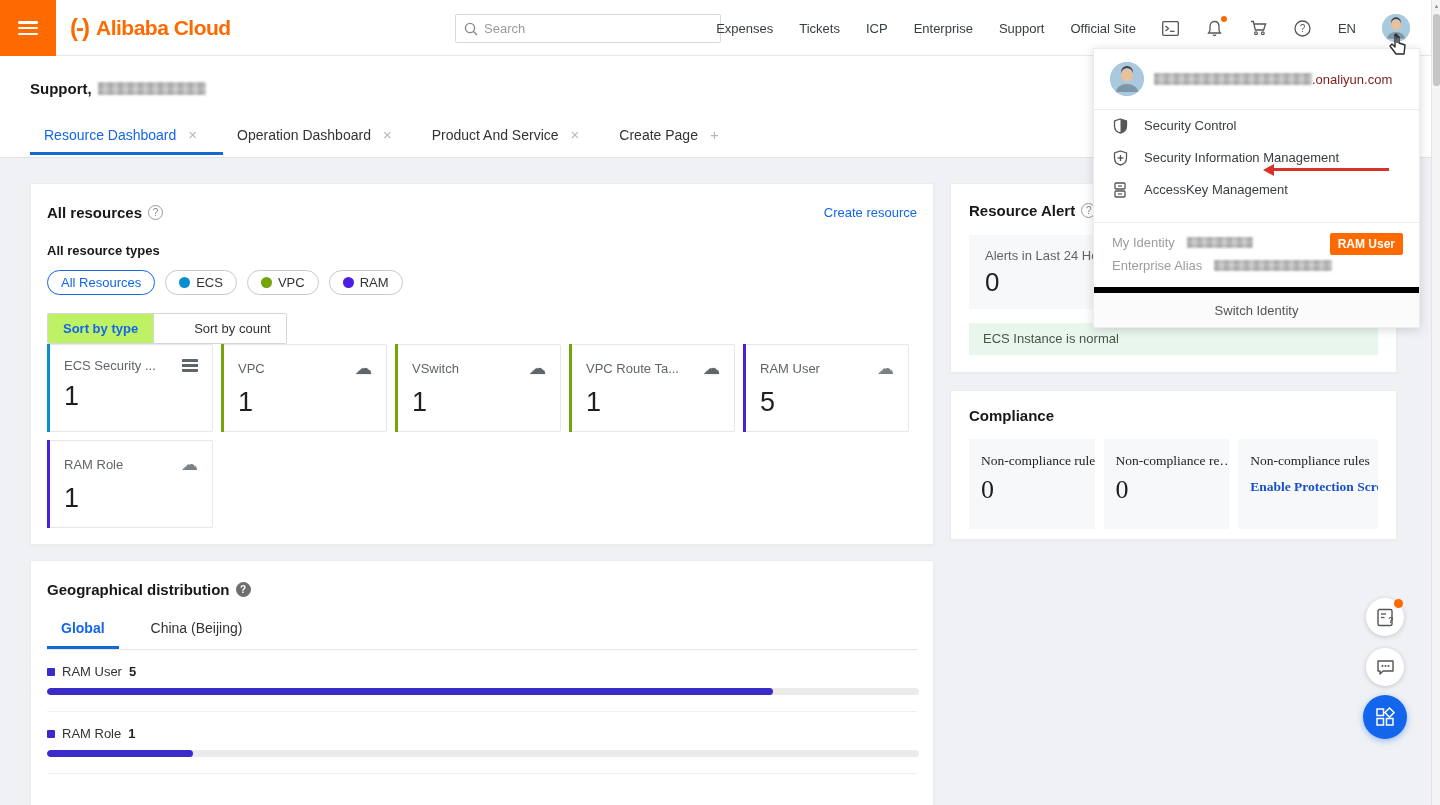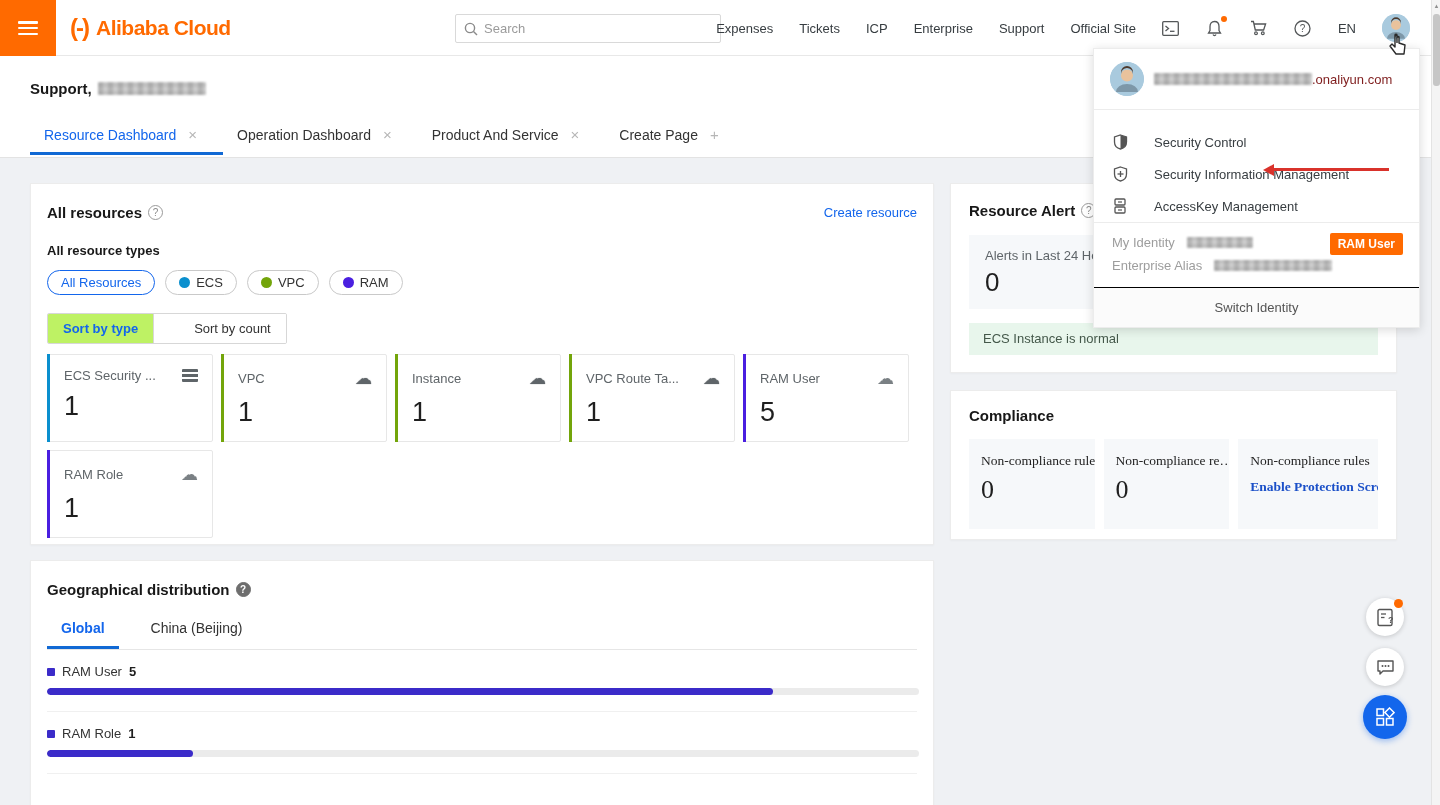--- a/index.html
+++ b/index.html
@@ -59,21 +59,21 @@
   .filter-label { margin-top:22px; font-size:13px; font-weight:bold; color:#181818; }
   .pills { margin-top:12px; display:flex; gap:10px; }
   .pill { display:flex; align-items:center; gap:6px; height:25px; padding:0 13px; border:1px solid #c9c9c9; border-radius:13px; background:#fff; font-size:13px; color:#333; cursor:pointer; }
   .pill.active { border-color:#1366ec; color:#1366ec; }
   .pill-dot { display:none; width:11px; height:11px; border-radius:50%; }
   .pill-dot.has-bg { display:inline-block; }
   .sort-group { margin-top:18px; display:inline-flex; border:1px solid #d7d7d7; border-radius:2px; overflow:hidden; }
   .sort-btn { padding:7px 15px; font-size:13px; color:#333; background:#fff; cursor:pointer; }
   .sort-btn.active { background:#bef264; color:#1366ec; font-weight:bold; }
   .sort-btn + .sort-btn { border-left:1px solid #d7d7d7;padding-left:40px; }
-  .res-grid { margin-top:10px; display:flex; flex-wrap:wrap; gap:8px; }
+  .res-grid { display:flex; flex-wrap:wrap; gap:8px; }
   .res-card { position:relative; width:166px; height:88px; border:1px solid #e7e7e7; border-radius:2px; background:#fff; padding:13px 14px 0 16px; cursor:pointer; }
   .res-accent { position:absolute; left:-1px; top:-1px; bottom:-1px; width:3px; }
   .res-top { display:flex; justify-content:space-between; align-items:center; }
   .res-label { font-size:13px; color:#5f6569; white-space:nowrap; overflow:hidden; }
   .res-icon { color:#666; }
   .res-icon.server-icon { width:16px; height:13px; background:linear-gradient(#5f6569 0 3px,transparent 3px 5px,#5f6569 5px 8px,transparent 8px 10px,#5f6569 10px 13px); border-radius:1px; }
   .res-icon.cloud-filled-icon::before { content:"☁"; font-size:17px; color:#5f6569; text-shadow:0 0 1px #5f6569; }
   .res-icon.cloud-outline-icon::before { content:"☁"; font-size:17px; color:#7a8084; }
   .res-value { margin-top:8px; font-size:27px; color:#1f1f1f; font-weight:500; }
 
@@ -106,31 +106,31 @@
   .geo-count { font-weight:bold; color:#1f1f1f; }
   .geo-track { margin-top:9px; width:872px; height:7px; background:#ebebeb; border-radius:4px; overflow:hidden; }
   .geo-fill { height:100%; border-radius:4px; }
 
   
   .dropdown { position:absolute; top:48px; right:20px; width:327px; background:#fff; border:1px solid #ececec; box-shadow:0 2px 10px rgba(0,0,0,0.15); z-index:60; }
   .dd-user { display:flex; align-items:center; gap:10px; padding:13px 16px; border-bottom:1px solid #ececec; }
   .dd-avatar { width:34px; height:34px; border-radius:50%; overflow:hidden; background:#a9cade; flex:0 0 auto; }
   .dd-email { display:flex; align-items:center; font-size:13px; color:#7f1d1d; }
   .dd-menu { padding:8px 0; border-bottom:1px solid #ececec; position:relative; }
-  .dd-item { display:flex; align-items:flex-end; gap:26px; height:32px; padding:0 18px; font-size:13px; color:#373d41; cursor:pointer; }
+  .dd-item { display:flex; align-items:flex-start; gap:16px; height:32px; padding:0 18px; font-size:13px; color:#373d41; cursor:pointer; }
   .dd-ico { width:16px; height:16px; display:flex; align-items:center; justify-content:center; color:#555; flex:0 0 auto; }
   .checkin-btn { margin-left:10px; border:1px solid #ff6a00; color:#ff6a00; background:#fff; font-size:13px; padding:4px 13px; border-radius:2px; cursor:pointer; font-family:"Liberation Sans",sans-serif; }
   .red-arrow { position:absolute; left:179px; top:58px; width:116px; height:2.5px; background:#d9322b; }
   .red-arrow::before { content:""; position:absolute; left:-10px; top:-4.5px; border-top:6px solid transparent; border-bottom:6px solid transparent; border-right:11px solid #d9322b; }
   .dd-identity { padding:12px 18px 14px 18px; position:relative; }
   .dd-id-row { display:flex; align-items:center; gap:12px; margin-top:8px; }
   .dd-id-row:first-child { margin-top:0; }
   .dd-id-label { font-size:13px; color:#9d9d9d; }
   .ram-badge { position:absolute; right:16px; top:10px; background:#ff6a00; color:#fff; font-size:12px; font-weight:bold; padding:4px 8px; border-radius:2px; }
-  .dd-footer { display:flex; height:40px; border-top:1px solid #000000; background:#fbfbfb; }
+  .dd-footer { display:flex; height:40px; border-top:6px solid #000000; background:#fbfbfb; }
   .dd-footer-btn { flex:1; display:flex; align-items:center; justify-content:center; font-size:13px; color:#545454; cursor:pointer; }
   .dd-footer-btn + .dd-footer-btn { border-left:1px solid #e8e8e8; }
   .dd-footer-btn.logout { color:#ff6a00; }
 
   
   .fab { position:absolute; border-radius:50%; display:flex; align-items:center; justify-content:center; cursor:pointer; z-index:40; }
   .fab.white { width:38px; height:38px; background:#fff; box-shadow:0 1px 5px rgba(0,0,0,0.18); color:#555; }
   .fab.blue { width:44px; height:44px; background:#1366ec; color:#fff; box-shadow:0 2px 6px rgba(19,102,236,0.4); }
   .fab .fab-dot { position:absolute; top:1px; right:1px; width:9px; height:9px; background:#ff6a00; border-radius:50%; }
 </style>
@@ -287,21 +287,21 @@
           <div class="res-top">
             <span class="res-label">VPC</span>
             <span class="res-icon cloud-filled-icon"></span>
           </div>
           <div class="res-value">1</div>
         </div>
 
         <div class="res-card">
           <span class="res-accent has-bg" style="background: rgb(115, 165, 10);"></span>
           <div class="res-top">
-            <span class="res-label">Instance</span>
+            <span class="res-label">VSwitch</span>
             <span class="res-icon cloud-filled-icon"></span>
           </div>
           <div class="res-value">1</div>
         </div>
 
         <div class="res-card">
           <span class="res-accent has-bg" style="background: rgb(115, 165, 10);"></span>
           <div class="res-top">
             <span class="res-label">VPC Route Ta...</span>
             <span class="res-icon cloud-filled-icon"></span>

